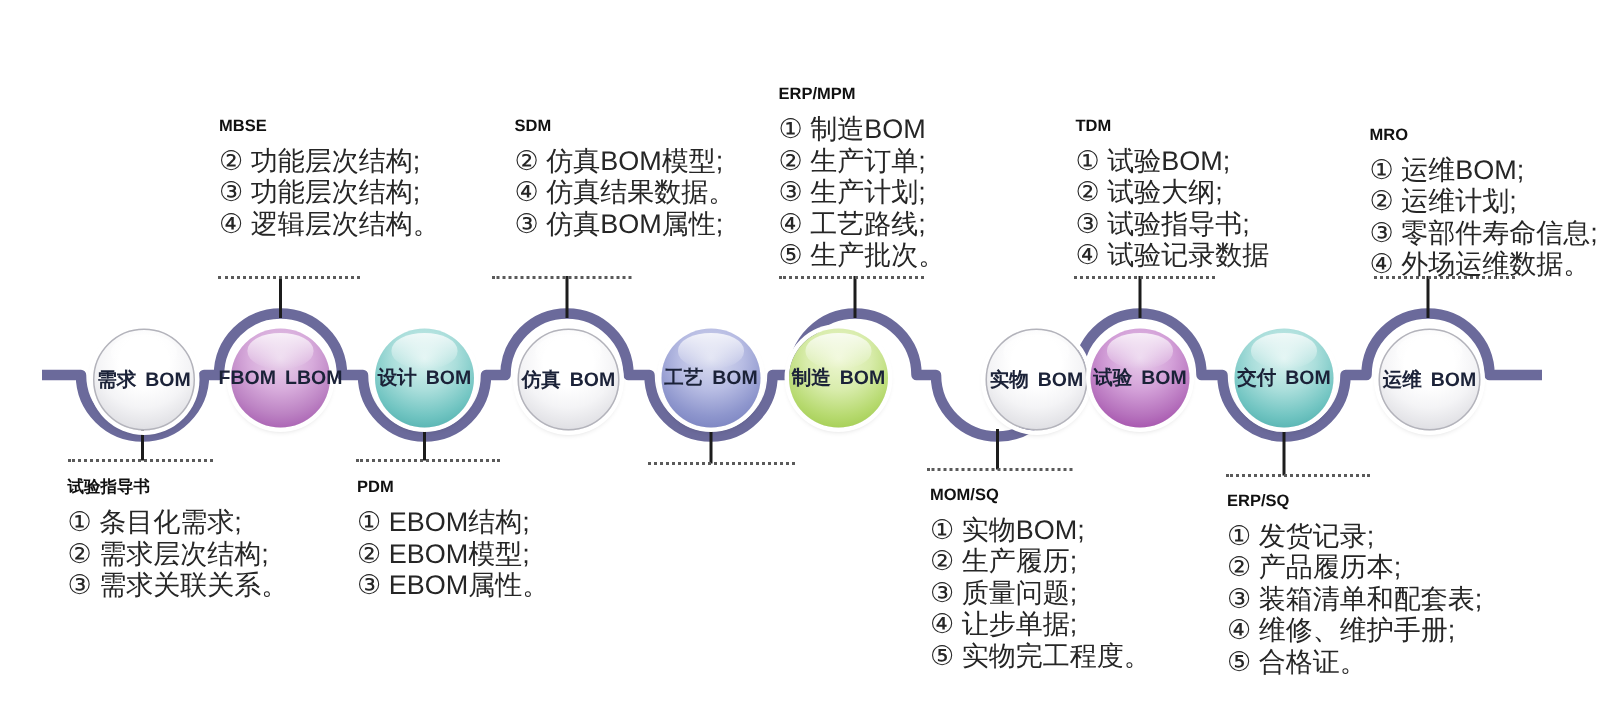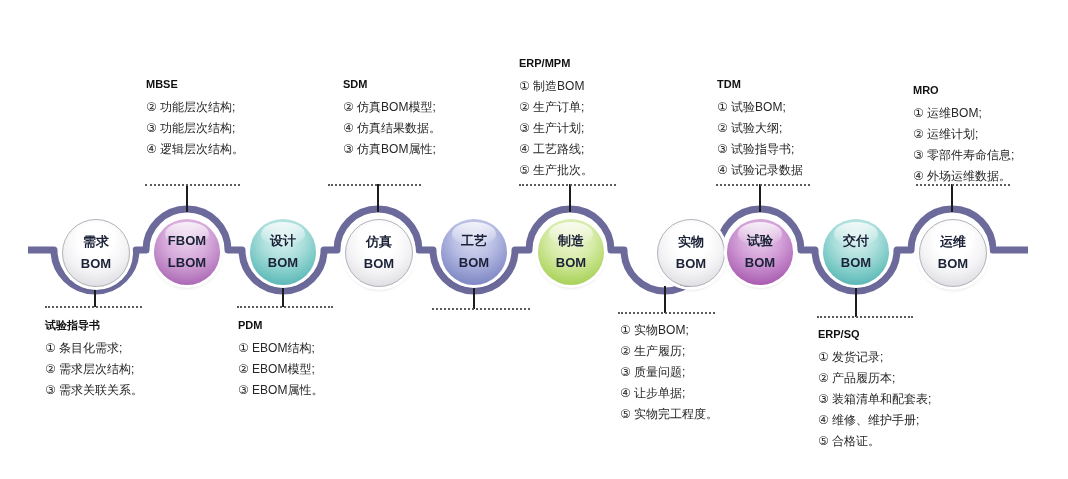--- a/index.html
+++ b/index.html
@@ -9,25 +9,25 @@
   }
   .stage{position:absolute;inset:0;width:1068px;height:479px;}
   svg.wave{position:absolute;left:0;top:0;z-index:1;}
   
   .connector{position:absolute;width:2px;background:#1c1c1c;z-index:2;}
   
   .dotted{position:absolute;height:0;border-top:2px dotted #5a5a5a;z-index:2;}
   
   .anno{position:absolute;z-index:3;white-space:nowrap;}
   .anno-title{font-size:11px;font-weight:bold;color:#111;line-height:21px;margin-bottom:2px;}
-  .anno-item{font-size:12px;color:#262626;line-height:21px;}
+  .anno-item{font-size:18px;color:#262626;line-height:21px;}
   
   .node{
     position:absolute;width:66px;height:66px;border-radius:50%;z-index:3;top:219px;
-    display:flex;flex-direction:column;align-items:center;justify-content:center;gap:6px;
+    display:flex;flex-direction:row;align-items:center;justify-content:center;gap:6px;
     box-shadow:0 0 0 3px #ffffff,0 2px 4px rgba(0,0,0,.22);
   }
   .node::before{
     content:"";position:absolute;top:3px;left:16%;width:68%;height:36%;border-radius:50%;
     background:linear-gradient(rgba(255,255,255,.8),rgba(255,255,255,0));pointer-events:none;
   }
   .node span{font-size:13px;font-weight:bold;color:#1b2238;line-height:16px;position:relative;}
   .theme-white{
     background:radial-gradient(circle at 50% 32%, #ffffff 30%, #f4f4f6 55%, #e2e2e6 78%, #ccccd3 100%);
     border:1px solid #b3b3bb;
@@ -118,20 +118,21 @@
   </div>
 
   <div class="anno" style="left:238px;top:315px">
     <div class="anno-title">PDM</div>
     <div class="anno-item">① EBOM结构;</div>
     <div class="anno-item">② EBOM模型;</div>
     <div class="anno-item">③ EBOM属性。</div>
   </div>
 
   <div class="anno" style="left:620px;top:320px">
+    <div class="anno-title">MOM/SQ</div>
     <div class="anno-item">① 实物BOM;</div>
     <div class="anno-item">② 生产履历;</div>
     <div class="anno-item">③ 质量问题;</div>
     <div class="anno-item">④ 让步单据;</div>
     <div class="anno-item">⑤ 实物完工程度。</div>
   </div>
 
   <div class="anno" style="left:818px;top:324px">
     <div class="anno-title">ERP/SQ</div>
     <div class="anno-item">① 发货记录;</div>
@@ -154,21 +155,21 @@
     <span>BOM</span>
   </div>
   <div class="node theme-white" style="left:345px">
     <span>仿真</span>
     <span>BOM</span>
   </div>
   <div class="node theme-periwinkle" style="left:441px">
     <span>工艺</span>
     <span>BOM</span>
   </div>
-  <div class="node theme-green" style="left:538px">
+  <div class="node theme-green" style="left:526px">
     <span>制造</span>
     <span>BOM</span>
   </div>
   <div class="node theme-white" style="left:657px">
     <span>实物</span>
     <span>BOM</span>
   </div>
   <div class="node theme-magenta" style="left:727px">
     <span>试验</span>
     <span>BOM</span>

